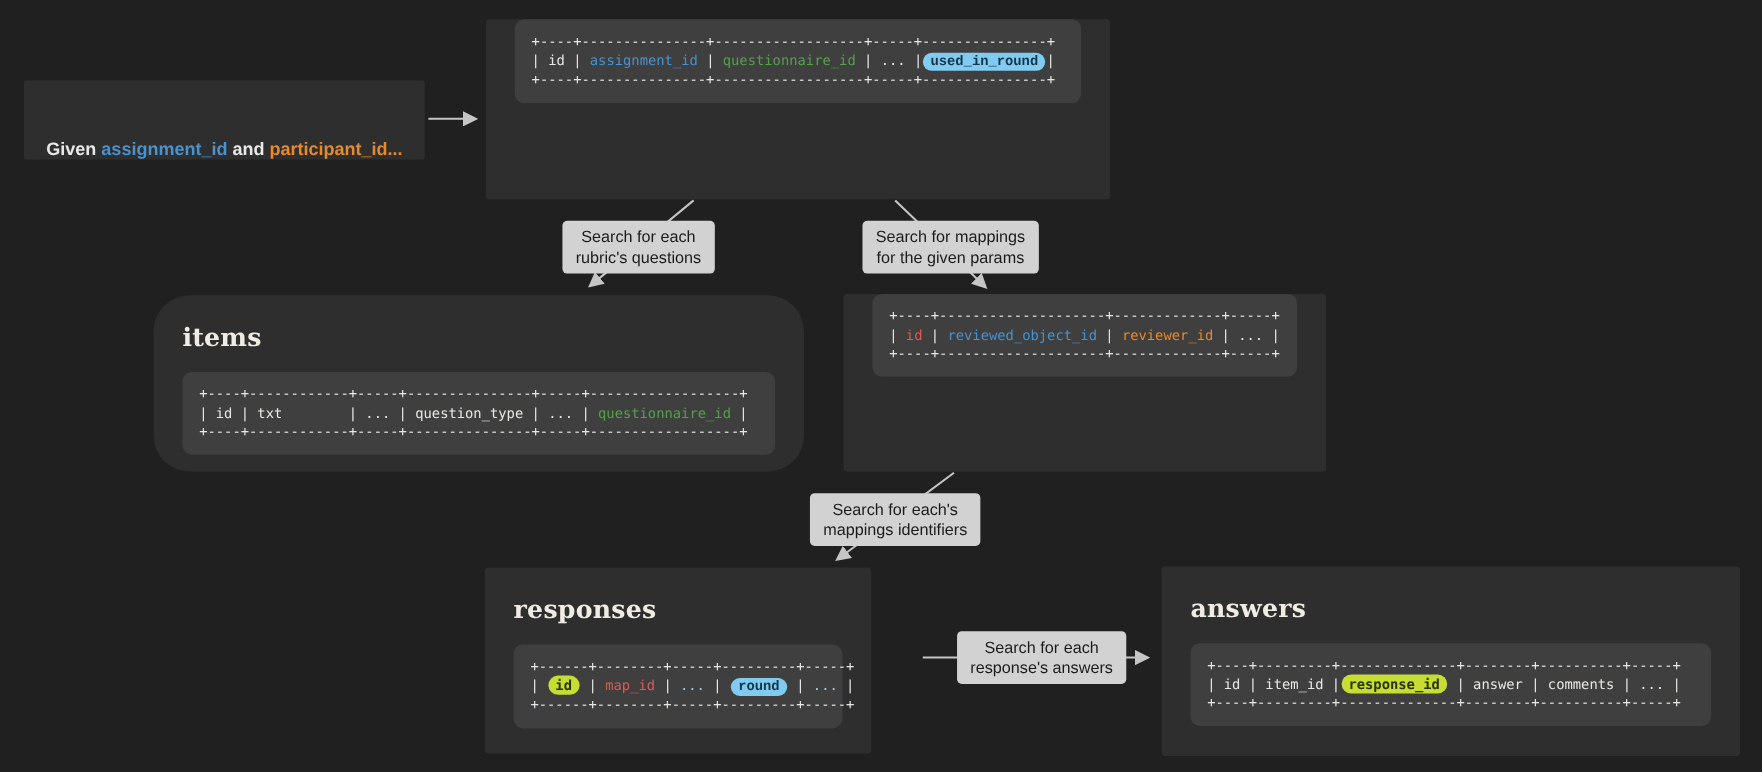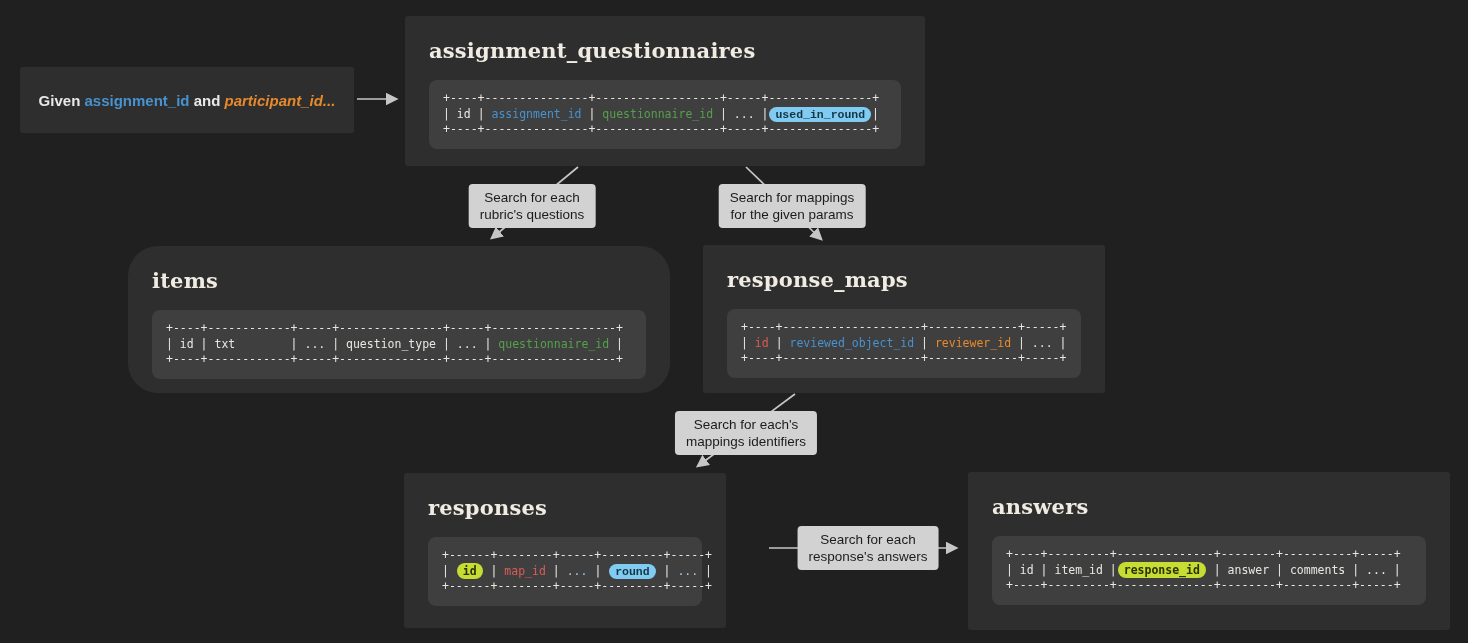--- a/index.html
+++ b/index.html
@@ -41,25 +41,25 @@
     background:var(--pill_blue_bg); color:var(--pill_blue_text);
     border-radius:9px; padding:1px 6px; margin:-1px -6px; font-weight:bold;font-family:Liberation Mono, monospace;
   }
   .tk-pill-green {
     background:var(--pill_green_bg); color:var(--pill_green_text);
     border-radius:9px; padding:1px 6px; margin:-1px -6px; font-weight:bold;
   }
   .given-note {
     position:absolute; left:20px; top:67px; width:334px; height:66px;
     background:var(--node_bg); border-radius:2px;
-    display:flex; align-items:center; justify-content:center;
+    display:flex; align-items:flex-end; justify-content:center;
     font-size:15px; font-weight:bold; color:#e9e9e9; white-space:pre;
   }
   .given-note .id-blue { color:var(--blue); }
-  .given-note .id-orange { color:var(--orange);font-style:italic; }
+  .given-note .id-orange { color:var(--orange); }
   .arrow-label {
     position:absolute; transform:translate(-50%,-50%);
     background:var(--label_bg); color:var(--label_text);
     border-radius:4px; padding:5px 11px; text-align:center;
     font-size:13.5px; font-weight:normal; line-height:17px; white-space:nowrap;
   }
   svg.arrows { position:absolute; left:0; top:0; width:1468px; height:643px; }
   svg.arrows line { stroke:var(--arrow); stroke-width:1.7; }
 </style>
 </head>
@@ -78,35 +78,33 @@
     <line x1="746" y1="167" x2="821" y2="239" marker-end="url(#ah)"></line>
     <line x1="795" y1="394" x2="698" y2="466" marker-end="url(#ah)"></line>
     <line x1="769" y1="548" x2="956" y2="548" marker-end="url(#ah)"></line>
   </svg>
 
   <div class="given-note">
     <span>Given </span><span class="id-blue">assignment_id</span><span> and </span><span class="id-orange">participant_id...</span>
   </div>
 
   <div class="node" style="left:405px; top:16px; width:520px; height:150px;">
-    <div class="node-title">assignment_questionnaires</div>
     <div class="code"><span>+----+---------------+------------------+-----+---------------+</span>
 <span><span class="tk-w">| </span><span class="tk-w">id</span><span class="tk-w"> | </span><span class="tk-blue">assignment_id</span><span class="tk-w"> | </span><span class="tk-green">questionnaire_id</span><span class="tk-w"> | </span><span class="tk-w">...</span><span class="tk-w"> | </span><span class="tk-pill-blue">used_in_round</span><span class="tk-w"> |</span></span>
 <span>+----+---------------+------------------+-----+---------------+</span></div>
   </div>
 
   <div class="node" style="left:128px; top:246px; width:542px; height:147px;border-radius:30px;">
     <div class="node-title">items</div>
     <div class="code"><span>+----+------------+-----+---------------+-----+------------------+</span>
 <span><span class="tk-w">| id | txt        | ... | question_type | ... | </span><span class="tk-green">questionnaire_id</span><span class="tk-w"> |</span></span>
 <span>+----+------------+-----+---------------+-----+------------------+</span></div>
   </div>
 
   <div class="node" style="left:703px; top:245px; width:402px; height:148px;">
-    <div class="node-title">response_maps</div>
     <div class="code"><span>+----+--------------------+-------------+-----+</span>
 <span><span class="tk-w">| </span><span class="tk-red">id</span><span class="tk-w"> | </span><span class="tk-blue">reviewed_object_id</span><span class="tk-w"> | </span><span class="tk-orange">reviewer_id</span><span class="tk-w"> | </span><span class="tk-w">...</span><span class="tk-w"> |</span></span>
 <span>+----+--------------------+-------------+-----+</span></div>
   </div>
 
   <div class="node" style="left:404px; top:473px; width:322px; height:155px;">
     <div class="node-title">responses</div>
     <div class="code"><span>+------+--------+-----+---------+-----+</span>
 <span><span class="tk-w">|  </span><span class="tk-pill-green">id</span><span class="tk-w">  | </span><span class="tk-red">map_id</span><span class="tk-w"> | </span><span class="tk-dots">...</span><span class="tk-w"> |  </span><span class="tk-pill-blue">round</span><span class="tk-w">  | </span><span class="tk-dots">...</span><span class="tk-w"> |</span></span>
 <span>+------+--------+-----+---------+-----+</span></div>

